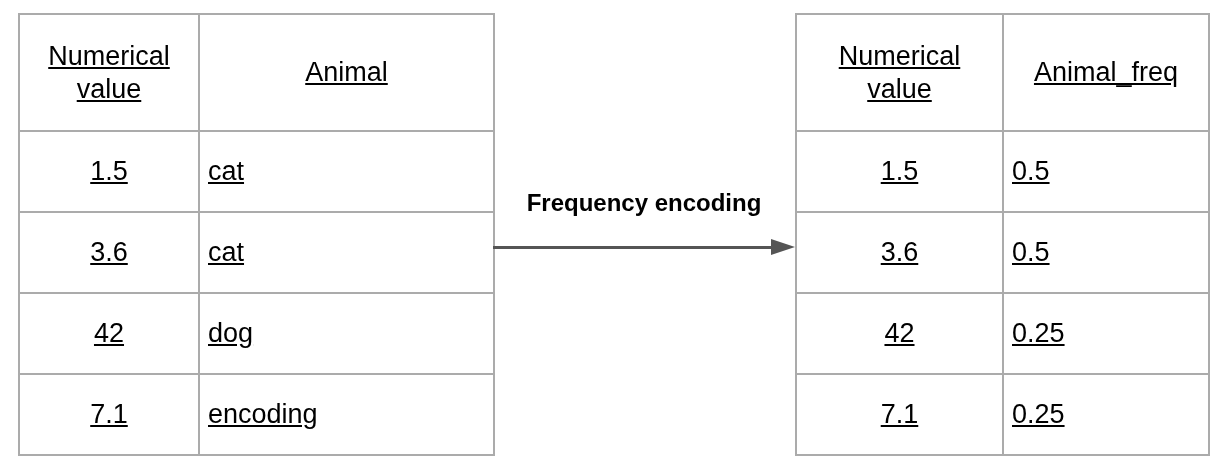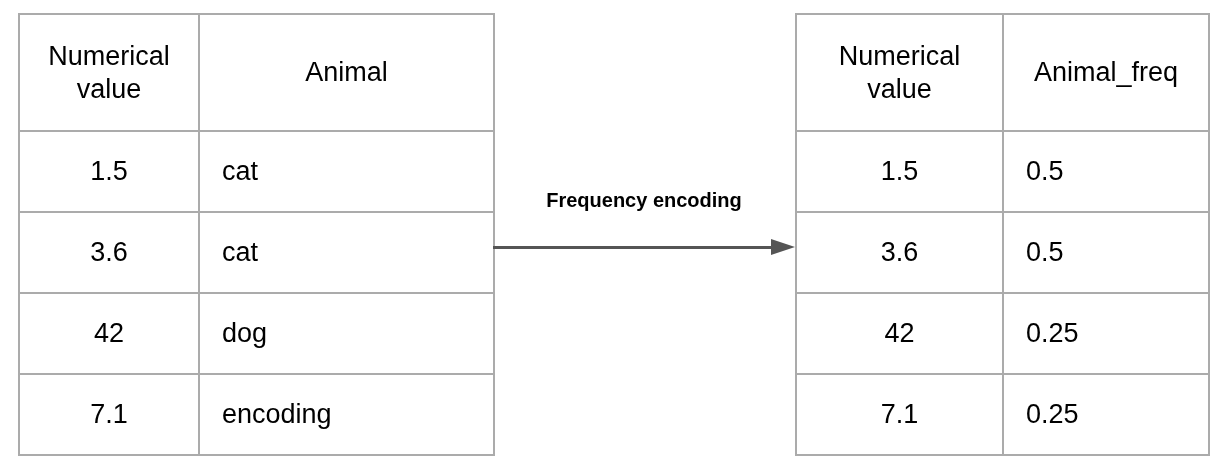--- a/index.html
+++ b/index.html
@@ -12,43 +12,44 @@
     position: relative;
     width: 1222px;
     height: 462px;
     background: var(--background, #ffffff);
     overflow: hidden;
   }
   table.data-table {
     position: absolute;
     border-collapse: collapse;
     table-layout: fixed;
+    text-decoration: underline;
   }
   table.data-table td {
     border: 2px solid var(--border, #ababab);
     font-size: 27px;
     line-height: 1.2;
     color: var(--text, #000000);
     vertical-align: middle;
     overflow: hidden;
   }
   #left-table  { left: 18px;  top: 13px; width: 475px; }
   #right-table { left: 795px; top: 13px; width: 413px; }
   tr.header-row td { height: 115px; text-align: center; padding: 0 14px; }
   tr.data-row td   { height: 77px; }
   td.cell-center { text-align: center; padding: 0 6px; }
-  td.cell-left   { text-align: left; padding-left: 22px; padding-right: 6px; }
+  td.cell-left   { text-align: left; padding-left: 8px; padding-right: 6px; }
 
   .arrow-label {
     position: absolute;
     left: 493px;
     top: 189px;
     width: 302px;
     text-align: center;
-    font-size: 20px;
+    font-size: 24px;
     font-weight: bold;
     color: var(--text, #000000);
     white-space: nowrap;
   }
   .arrow-line {
     position: absolute;
     left: 493px;
     top: 246px;
     width: 280px;
     height: 3px;

